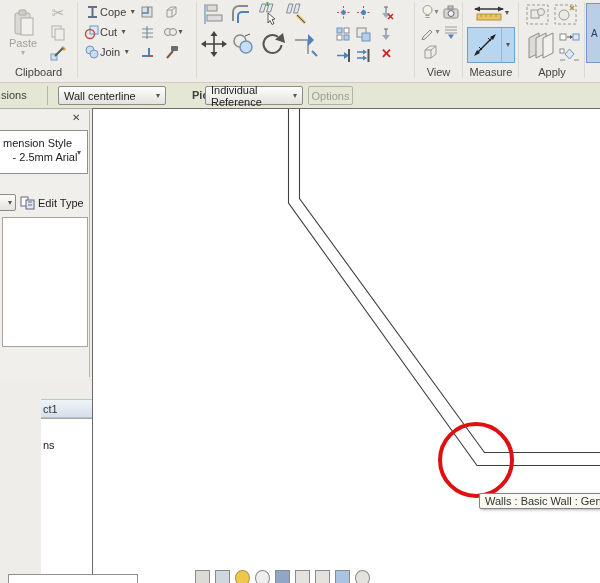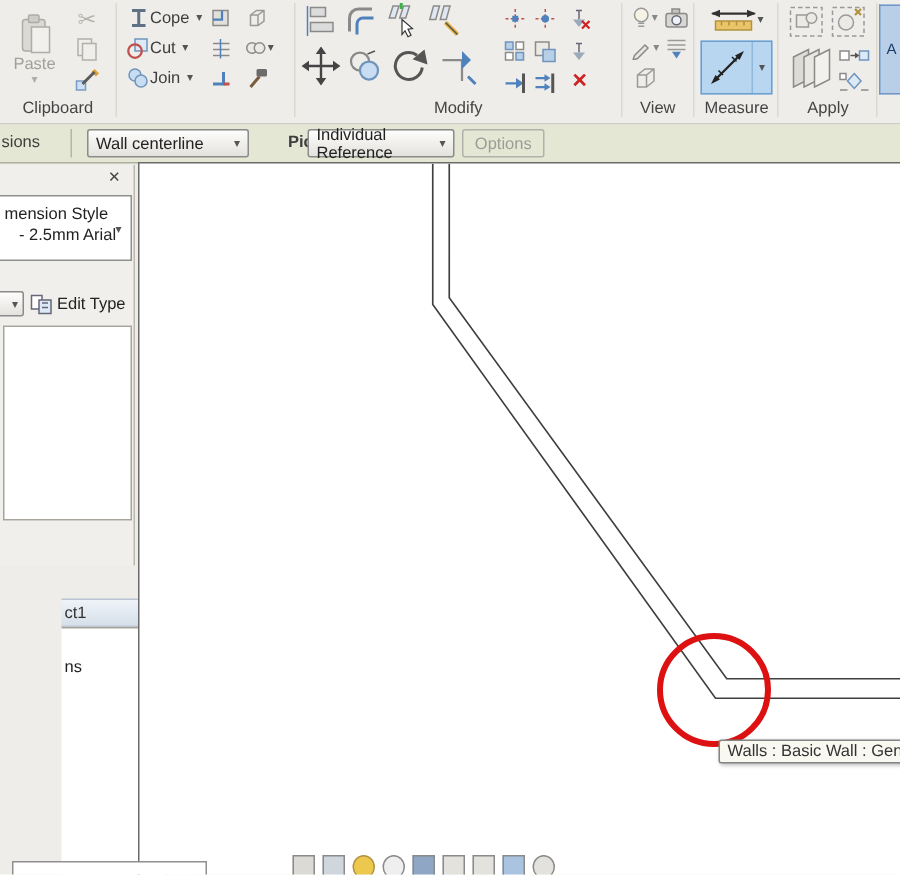--- a/index.html
+++ b/index.html
@@ -236,21 +236,20 @@
       <svg width="15" height="15">
           <path d="M1 4 h7 M1 10 h7" stroke="#4f81bd" stroke-width="1.5"></path>
           <polygon points="7,1.5 11,4 7,6.5" fill="#4f81bd"></polygon>
           <polygon points="7,7.5 11,10 7,12.5" fill="#4f81bd"></polygon>
           <line x1="12.5" y1="1" x2="12.5" y2="14" stroke="#555" stroke-width="2"></line>
         </svg>
     </div>
     <div class="abs icon-cell" style="left:181px;top:45px;width:17px;height:16px;">
       <span style="font-size:13px;font-weight:bold;color:#cc2222;">✕</span>
     </div>
-    <div class="abs plabel" style="left:0;top:66px;width:217px;">Modify</div>
   </div>
   <div class="abs sep" style="left:414px;"></div>
 
   <div class="abs" style="left:415px;top:0;width:47px;height:80px;">
     <div class="abs icon-cell" style="left:3px;top:3px;width:24px;height:18px;">
       <svg width="13" height="16">
           <circle cx="6.5" cy="6" r="4.5" fill="#f7f3e4" stroke="#9a9a9a"></circle>
           <path d="M4.5 11.5 h4 M4.5 13.5 h4" stroke="#9a9a9a"></path>
         </svg>
         <span class="car" style="color:#888">▾</span>
@@ -362,21 +361,21 @@
   <div class="abs" style="left:47px;top:3px;width:1px;height:19px;background:#b4b8a3;"></div>
   <div class="abs dd" style="left:58px;top:3px;width:108px;">
     <span>Wall centerline</span>
     <span class="car">▾</span>
   </div>
   <span class="abs txt" style="left:192px;top:6px;font-weight:bold;">Pick:</span>
   <div class="abs dd" style="left:205px;top:3px;width:98px;">
     <span style="overflow:hidden;">Individual Reference</span>
     <span class="car">▾</span>
   </div>
-  <div class="abs btn-dis" style="left:308px;top:3px;width:55px;">
+  <div class="abs btn-dis" style="left:308px;top:3px;width:45px;">
     <span>Options</span>
   </div>
 </div>
 
 <div class="abs palette" style="left:0;top:110px;width:90px;height:267px;border-right:1px solid #bcb8b0;box-sizing:border-box;">
   <div class="abs" style="left:0;top:0;width:90px;height:16px;">
     <span class="abs closex" style="left:72px;top:2px;">✕</span>
   </div>
   <div class="abs" style="left:-2px;top:20px;width:90px;height:44px;background:#fff;border:1px solid #8f8f8f;box-sizing:border-box;">
     <div class="txt" style="margin:6px 0 0 4px;color:#222;">mension Style</div>

